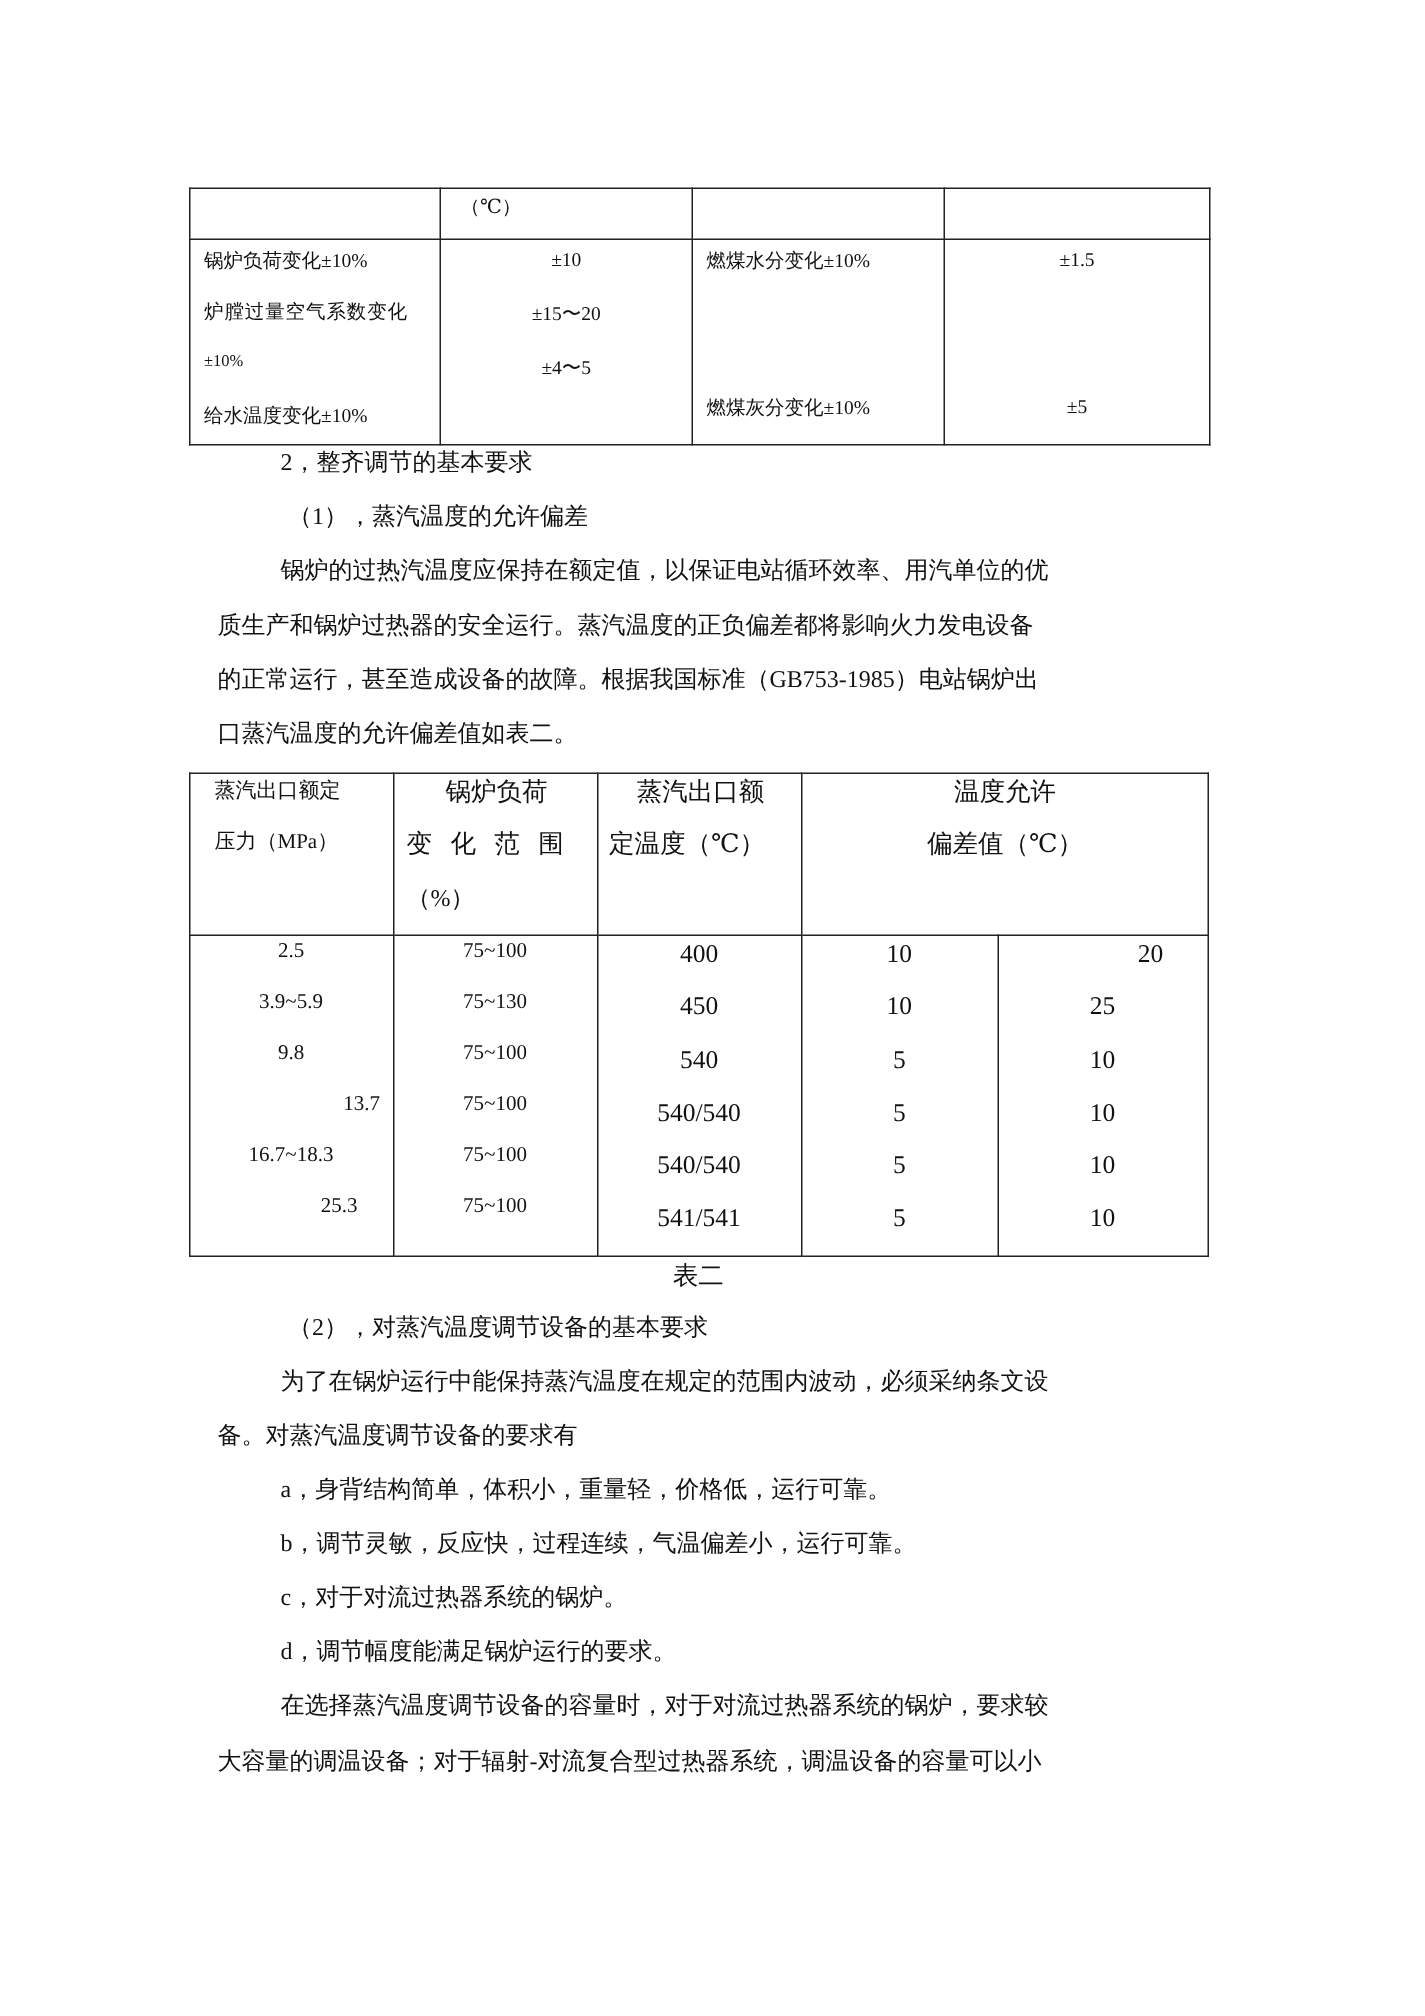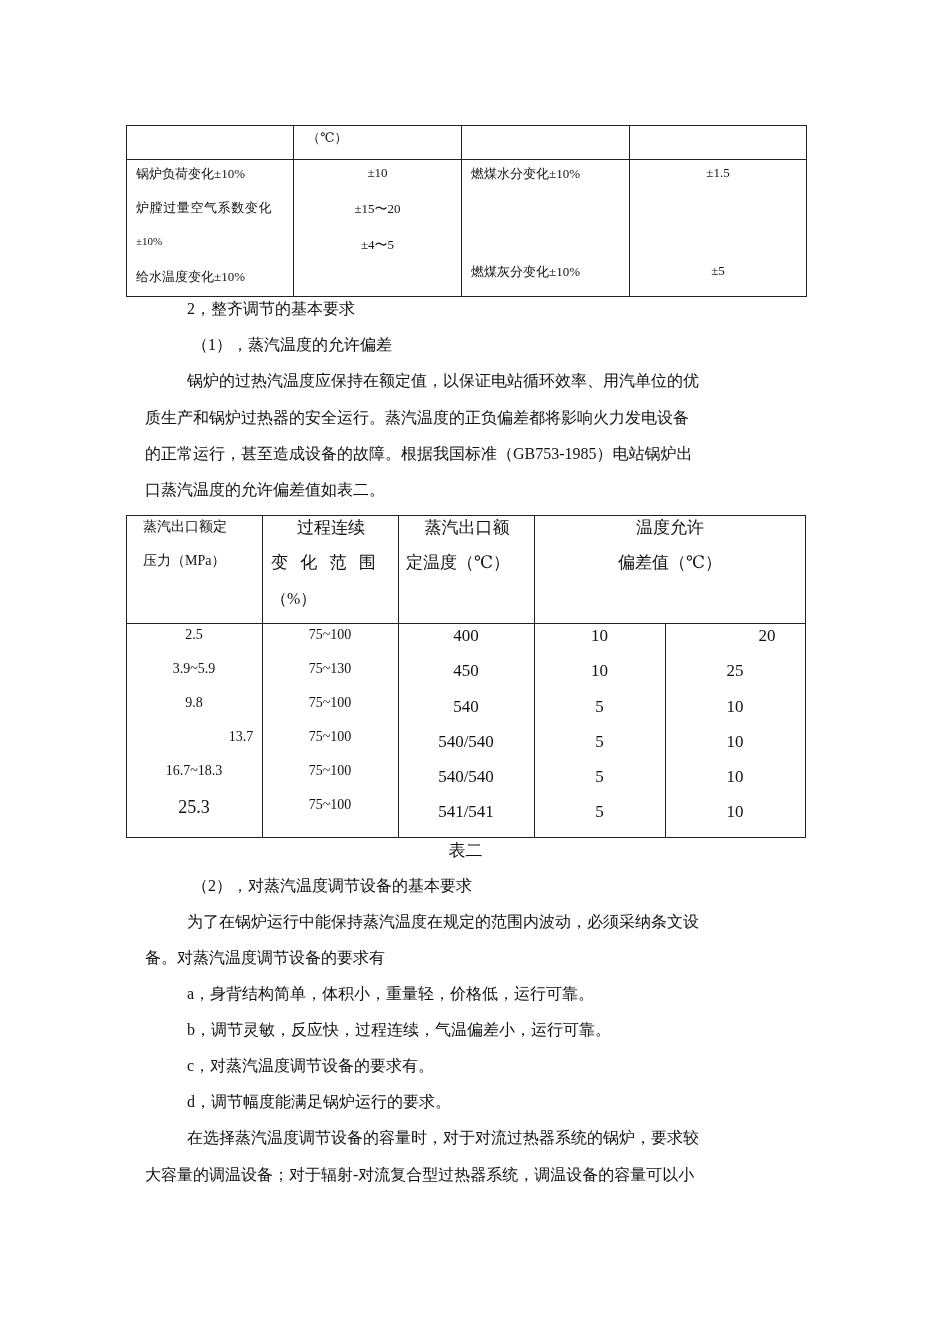--- a/index.html
+++ b/index.html
@@ -89,21 +89,21 @@
       <td></td>
       <td></td>
       <td></td>
     </tr>
   </tbody>
     </table>
 
   <span class="cell-line" style="left:143px; top:518px; font-size:14px;">蒸汽出口额定</span>
   <span class="cell-line" style="left:143px; top:552px; font-size:14px;">压力（MPa）</span>
 
-  <span class="cell-line center" style="left:263px; width:136px; top:516px; font-size:17px;">过程连续</span>
+  <span class="cell-line center" style="left:263px; width:136px; top:516px; font-size:17px;">锅炉负荷</span>
   <span class="cell-line" style="left:271px; top:551px; font-size:17px; letter-spacing:4px;">变 化 范 围</span>
   <span class="cell-line" style="left:271px; top:589px; font-size:16px;">（%）</span>
 
   <span class="cell-line center" style="left:399px; width:136px; top:516px; font-size:17px;">蒸汽出口额</span>
   <span class="cell-line" style="left:406px; top:551px; font-size:17px;">定温度（℃）</span>
 
   <span class="cell-line center" style="left:535px; width:270px; top:516px; font-size:17px;">温度允许</span>
   <span class="cell-line center" style="left:535px; width:270px; top:551px; font-size:17px;">偏差值（℃）</span>
 
   <span class="cell-line center" style="left:126px; width:136px; top:627px; font-size:14px;">2.5</span>
@@ -129,30 +129,30 @@
   <span class="cell-line center" style="left:398px; width:136px; top:732px; font-size:17px;">540/540</span>
   <span class="cell-line center" style="left:534px; width:131px; top:732px; font-size:17px;">5</span>
   <span class="cell-line center" style="left:665px; width:140px; top:732px; font-size:17px;">10</span>
 
   <span class="cell-line center" style="left:126px; width:136px; top:763px; font-size:14px;">16.7~18.3</span>
   <span class="cell-line center" style="left:262px; width:136px; top:763px; font-size:14px;">75~100</span>
   <span class="cell-line center" style="left:398px; width:136px; top:767px; font-size:17px;">540/540</span>
   <span class="cell-line center" style="left:534px; width:131px; top:767px; font-size:17px;">5</span>
   <span class="cell-line center" style="left:665px; width:140px; top:767px; font-size:17px;">10</span>
 
-  <span class="cell-line center" style="left:126px; width:136px; top:797px; font-size:18px;">25.3</span>
+  <span class="cell-line center" style="left:126px; width:136px; top:797px; font-size:14px;padding-left:32px;">25.3</span>
   <span class="cell-line center" style="left:262px; width:136px; top:797px; font-size:14px;">75~100</span>
   <span class="cell-line center" style="left:398px; width:136px; top:802px; font-size:17px;text-align:center;">541/541</span>
   <span class="cell-line center" style="left:534px; width:131px; top:802px; font-size:17px;">5</span>
   <span class="cell-line center" style="left:665px; width:140px; top:802px; font-size:17px;">10</span>
 </div>
 
 <div class="abs center" style="left:126px; width:679px; top:839px; font-size:17px;">表二</div>
 
 <div class="para" style="left:192px; top:868px;">（2），对蒸汽温度调节设备的基本要求</div>
 <div class="para indent" style="top:904px;">为了在锅炉运行中能保持蒸汽温度在规定的范围内波动，必须采纳条文设</div>
 <div class="para" style="top:940px;">备。对蒸汽温度调节设备的要求有</div>
 <div class="para indent" style="top:976px;">a，身背结构简单，体积小，重量轻，价格低，运行可靠。</div>
 <div class="para indent" style="top:1012px;">b，调节灵敏，反应快，过程连续，气温偏差小，运行可靠。</div>
-<div class="para indent" style="top:1048px;">c，对蒸汽温度调节设备的要求有。</div>
+<div class="para indent" style="top:1048px;">c，对于对流过热器系统的锅炉。</div>
 <div class="para indent" style="top:1084px;">d，调节幅度能满足锅炉运行的要求。</div>
 <div class="para indent" style="top:1120px;">在选择蒸汽温度调节设备的容量时，对于对流过热器系统的锅炉，要求较</div>
 <div class="para" style="top:1157px;">大容量的调温设备；对于辐射-对流复合型过热器系统，调温设备的容量可以小</div>
 
 </body></html>

